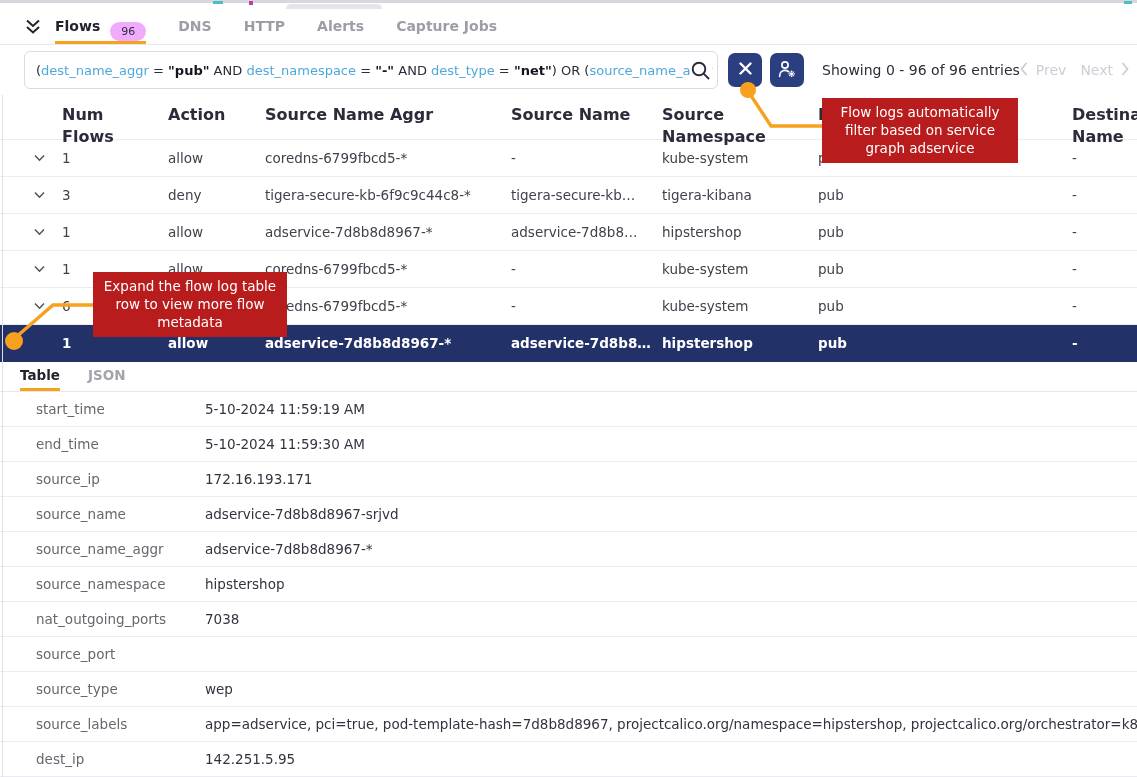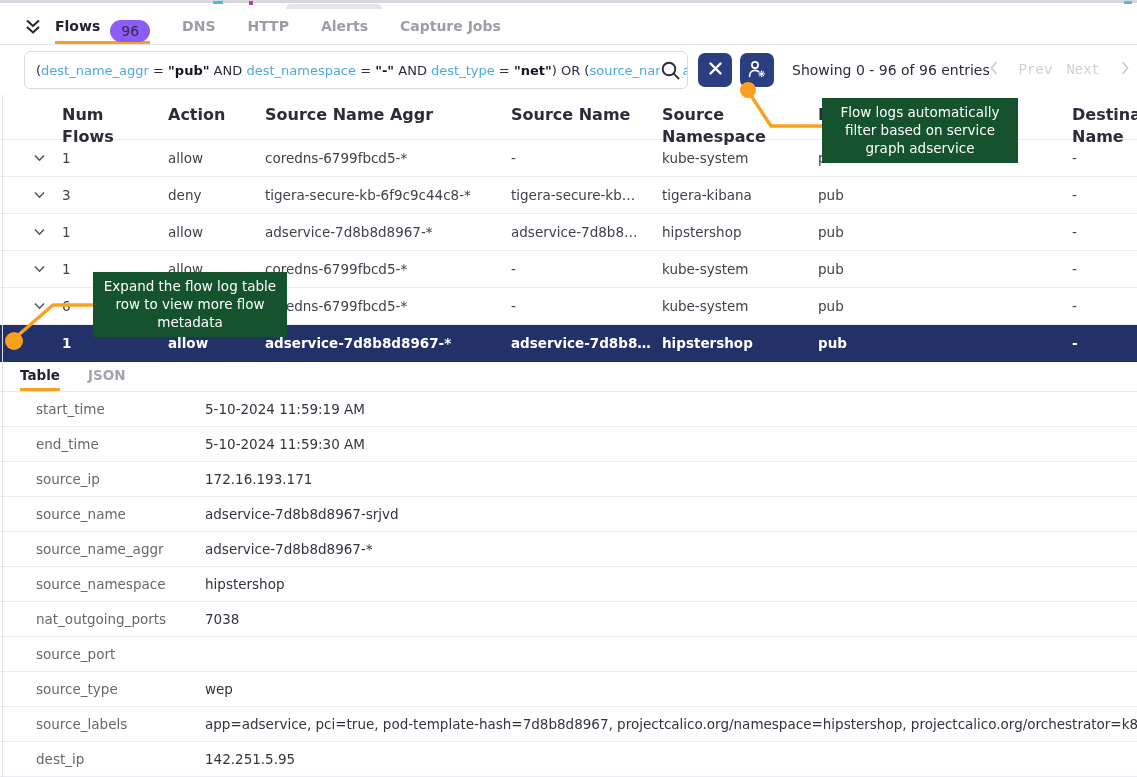--- a/index.html
+++ b/index.html
@@ -16,35 +16,35 @@
   .top-strip .speck-a { position:absolute; left:213px; top:1px; width:10px; height:3px; background:#49BFC8; }
   .top-strip .speck-b { position:absolute; left:249px; top:1px; width:4px; height:4px; background:#BC3E9E; }
   .top-strip .speck-c { position:absolute; left:1124px; top:1px; width:8px; height:3px; background:#49BFC8; }
 
   
   .tabbar { height:36px; display:flex; align-items:stretch; padding-left:24px; border-bottom:1px solid #E8E8EC; position:relative; z-index:2; background:#fff; }
   .expand-icon { align-self:center; width:18px; height:16px; margin-right:13px; cursor:pointer; }
   .tab { display:flex; align-items:center; font-size:14px; font-weight:700; color:#9D9DA8; cursor:pointer; border-bottom:3.5px solid transparent; padding-top:2px; }
   .tab.active { color:#23232E; border-bottom-color:#F7A11E; }
   .tab + .tab { margin-left:32px; }
-  .badge { margin-left:10px; background:#8b5cf6; color:#2E2E3D; font-size:14px; font-weight:400; border-radius:13px; padding:4px 11px; line-height:1;margin-top:10px; }
+  .badge { margin-left:10px; background:#f0abfc; color:#2E2E3D; font-size:11px; font-weight:400; border-radius:13px; padding:4px 11px; line-height:1;margin-top:10px; }
 
   
   .toolbar { height:50px; display:flex; align-items:center; padding:0 6px 0 24px; background:#fff; position:relative; z-index:2; }
   .searchbox { position:relative; width:736px; height:38px; border:1.5px solid #D9D9E1; border-radius:6px; display:flex; align-items:center; padding:0 28px 0 11px; overflow:hidden; white-space:nowrap; font-size:13px; cursor:text; background:#fff; }
   .searchbox .q { white-space:pre; }
   .tok-field { color:#4FA8DC; }
   .tok-op { color:#2B2B3A; }
   .tok-val { color:#14141F; font-weight:700; }
   .sicon { position:absolute; right:5px; top:8px; width:22px; height:22px; background:#fff; }
   .nbtn { width:34px; height:34px; border:none; border-radius:7px; background:#2B3F80; display:flex; align-items:center; justify-content:center; cursor:pointer; margin-left:8px; flex:0 0 auto; }
   .nbtn:first-of-type { margin-left:10px; }
   .showing { margin-left:18px; font-size:14px; font-weight:500; color:#2B2B3A; white-space:nowrap; }
   .pager { margin-left:auto; display:flex; align-items:center; gap:14px; color:#CDCDD7; font-size:14px; font-weight:500; padding-right:2px; }
-  .pg { display:flex; align-items:center; gap:21px; cursor:default;font-family:Liberation Mono, monospace; }
+  .pg { display:flex; align-items:center; gap:8px; cursor:default; }
 
   
   .frow { display:grid; grid-template-columns:28px 106px 97px 246px 151px 156px 254px 1fr; padding-left:34px; align-items:center; }
   .fhead { height:45px; align-items:start; padding-top:9px; font-size:16px; font-weight:700; color:#2B2B3A; line-height:1.35; border-bottom:1px solid #ECECF0; }
   .fhead > div { overflow:hidden; white-space:nowrap; }
   .drow { height:37px; font-size:13.5px; color:#41414C; border-bottom:1px solid #ECECF0; background:#fff; cursor:pointer; }
   .drow > div { overflow:hidden; white-space:nowrap; padding-right:10px; }
   .drow.selected { background:#233169; color:#fff; font-weight:600; border-bottom-color:#233169; }
   .chev { width:11px; height:8px; display:block; }
 
@@ -54,21 +54,21 @@
   .dtab.active { color:#23232E; border-bottom-color:#F7A11E; }
   .dtab + .dtab { margin-left:28px; }
 
   
   .krow { display:grid; grid-template-columns:169px 1fr; padding-left:36px; height:35px; align-items:center; border-bottom:1px solid #ECECF0; font-size:13.5px; }
   .krow .k { color:#67676F; }
   .krow .v { color:#33333F; white-space:nowrap; overflow:hidden; padding-right:0; }
 
   
   .ann-svg { position:absolute; left:0; top:0; width:1137px; height:777px; pointer-events:none; z-index:50; }
-  .tooltip { position:absolute; background:#14532d; color:#fff; font-size:13.5px; line-height:1.32; text-align:center; padding:6px 8px; z-index:51; pointer-events:none; }
+  .tooltip { position:absolute; background:#b91c1c; color:#fff; font-size:13.5px; line-height:1.32; text-align:center; padding:6px 8px; z-index:51; pointer-events:none; }
   #tooltip-filter { left:822px; top:98px; width:196px; }
   #tooltip-expand { left:93px; top:272px; width:194px; }
 </style>
 </head>
 <body>
 
 <div class="page">
   <div class="left-edge"></div>
 
   <div class="top-strip">

